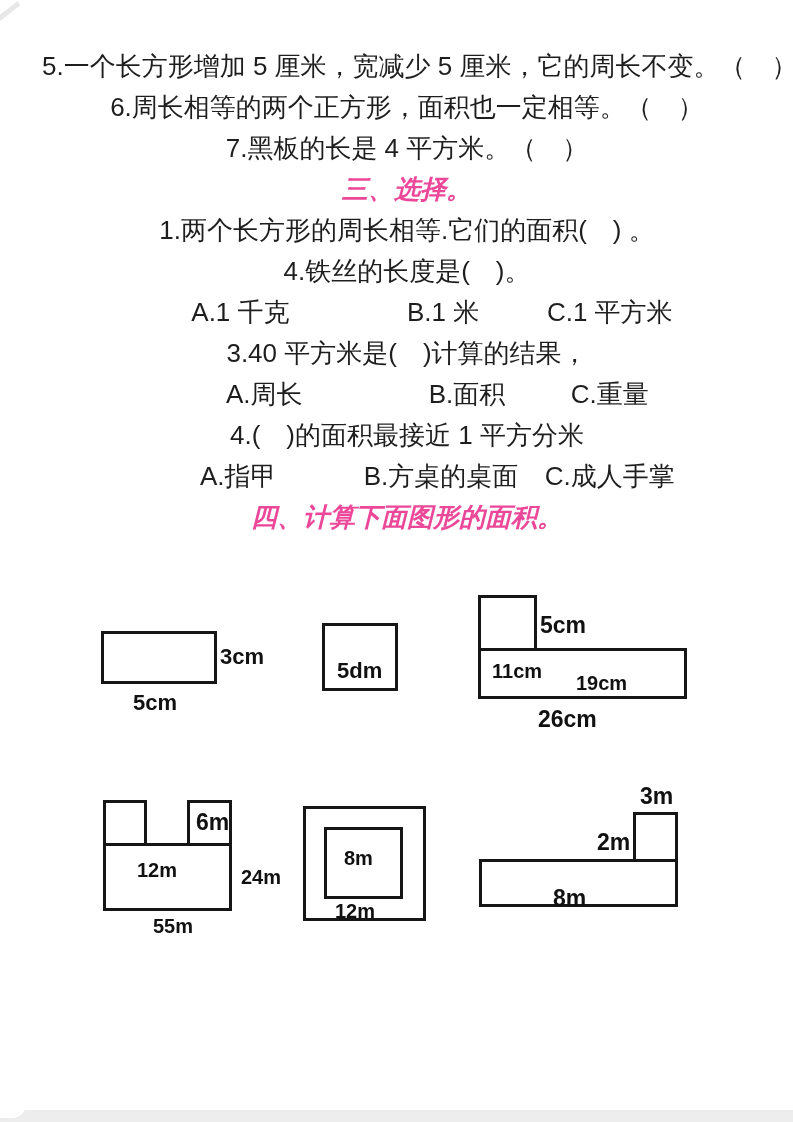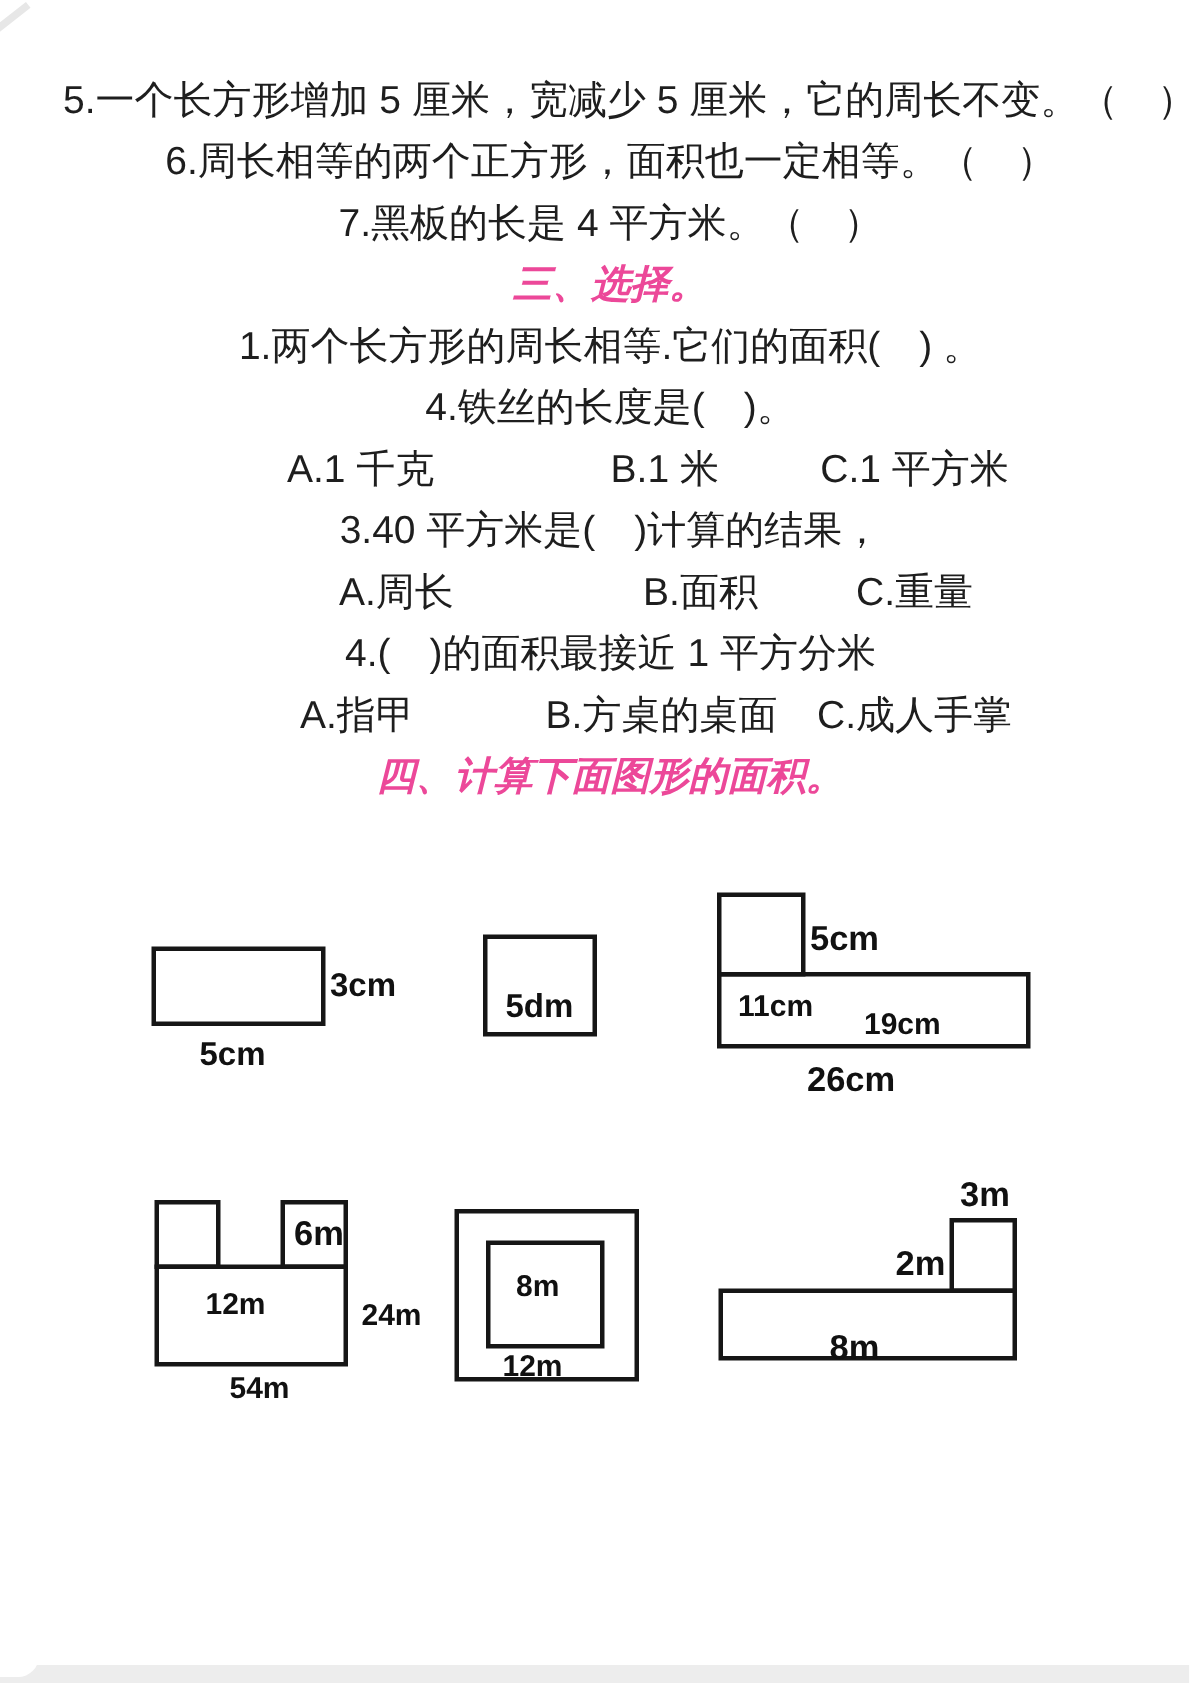--- a/index.html
+++ b/index.html
@@ -120,21 +120,21 @@
   <span class="flabel fs20 l-f3b">19cm</span>
   <span class="flabel fs24 l-f3c">11cm</span>
   <span class="flabel l-f3d">26cm</span>
 
   <div class="shape s-f4a"></div>
   <div class="shape s-f4b"></div>
   <div class="shape s-f4c"></div>
   <span class="flabel l-f4a">6m</span>
   <span class="flabel fs24 l-f4b">12m</span>
   <span class="flabel fs24 l-f4c">24m</span>
-  <span class="flabel fs24 l-f4d">54m</span>
+  <span class="flabel fs24 l-f4d">55m</span>
 
   <div class="shape s-f5a"></div>
   <div class="shape s-f5b"></div>
   <span class="flabel fs24 l-f5a">8m</span>
   <span class="flabel fs24 l-f5b">12m</span>
 
   <div class="shape s-f6a"></div>
   <div class="shape s-f6b"></div>
   <span class="flabel l-f6a">3m</span>
   <span class="flabel l-f6b">2m</span>

